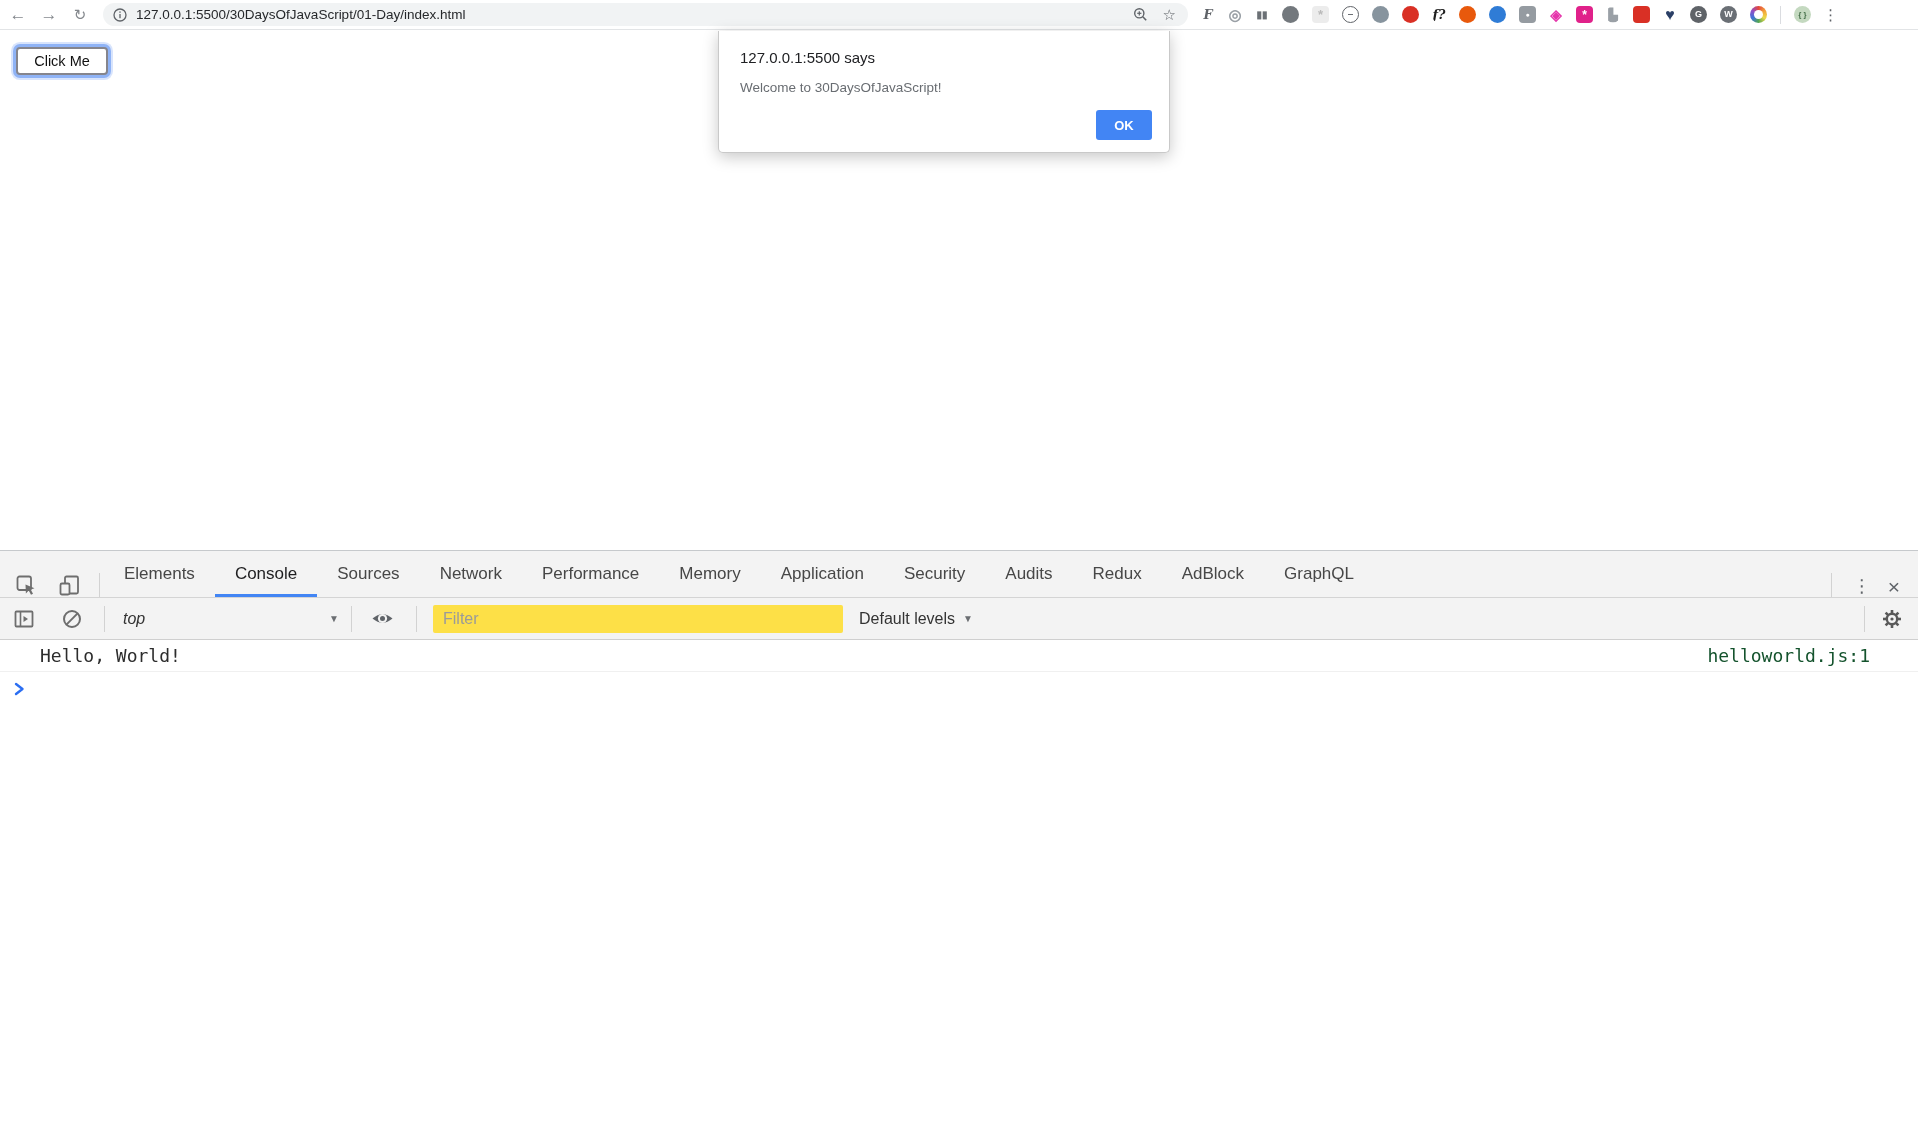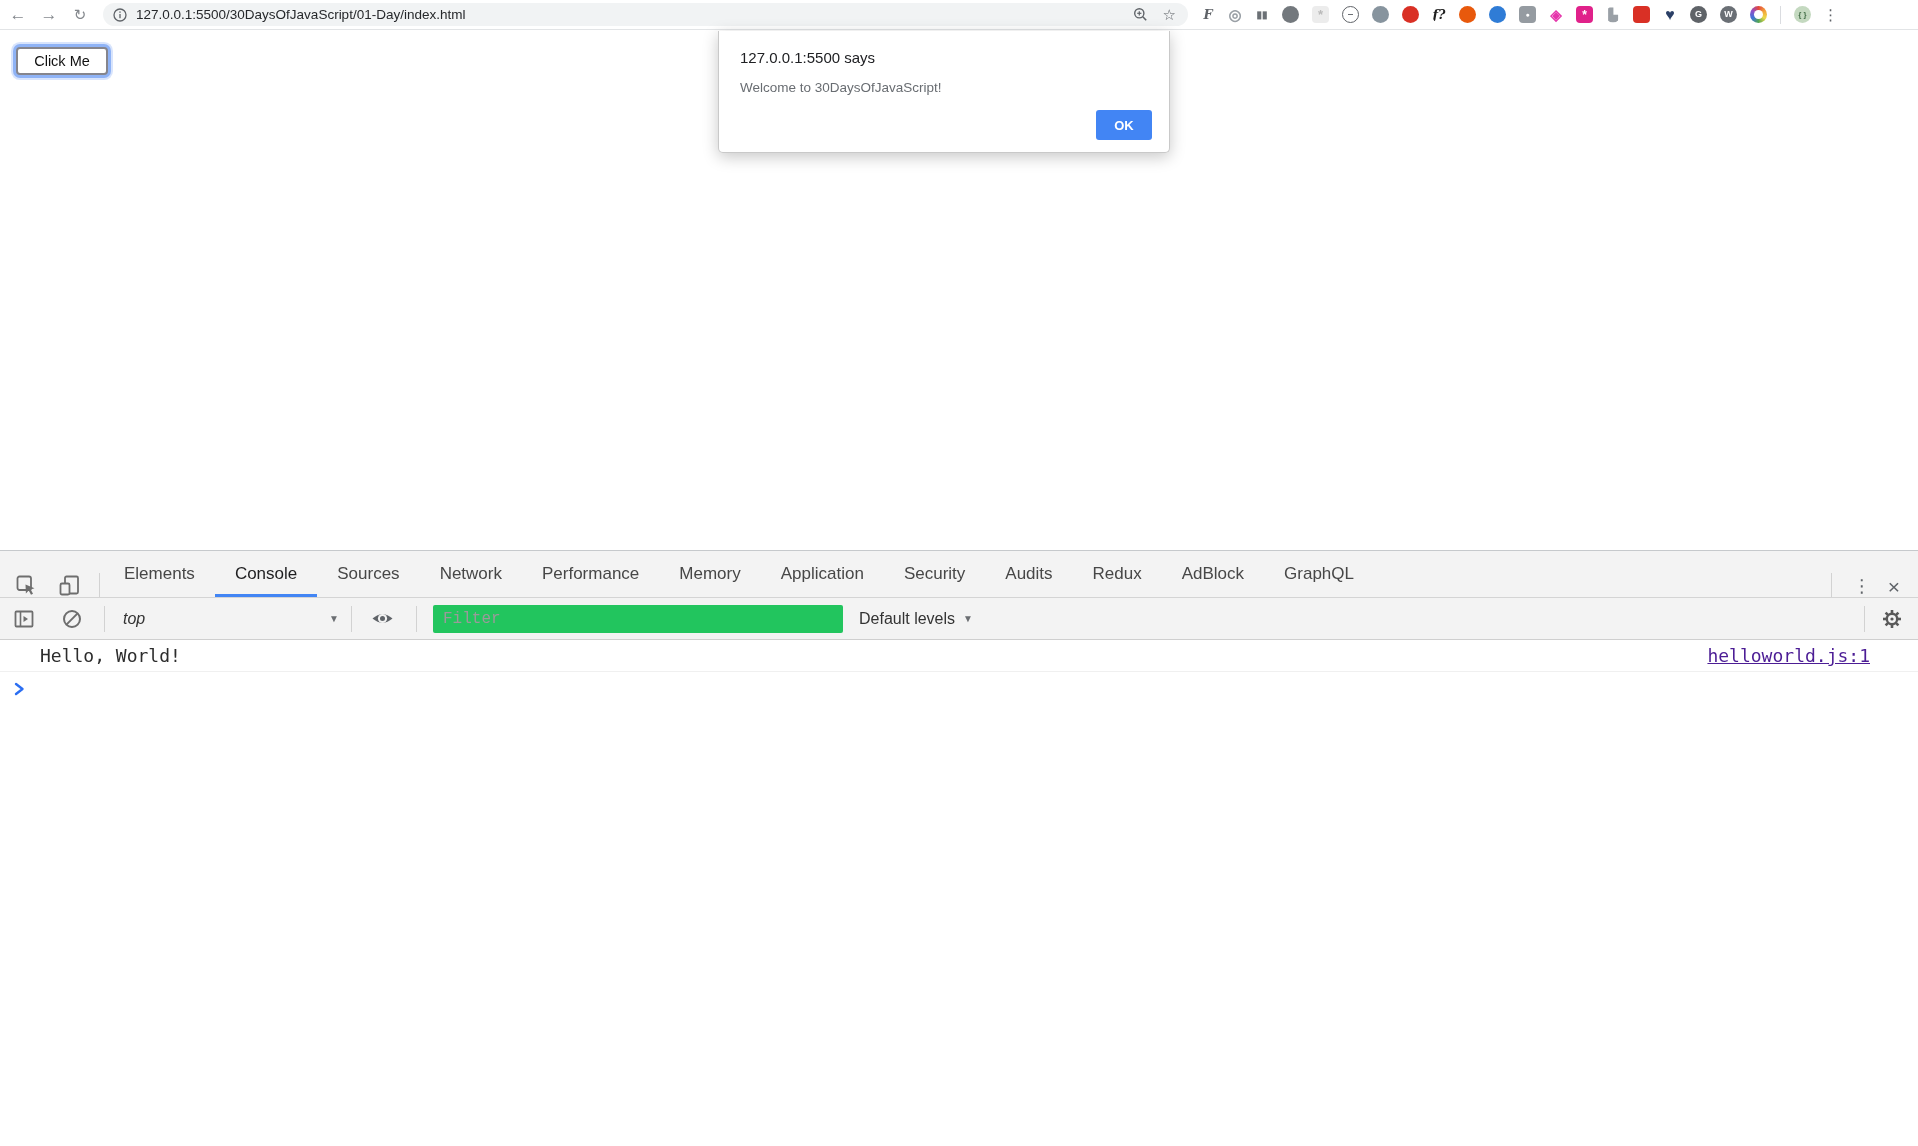--- a/index.html
+++ b/index.html
@@ -67,31 +67,31 @@
 
   .dt-toolbar{height:42px;flex:none;background:#f3f3f3;border-bottom:1px solid #cfcfcf;
     display:flex;align-items:center;box-sizing:border-box;}
   .tb-drawer{margin-left:13px;}
   .tb-clear{margin-left:26px;}
   .tb-divider{width:1px;height:26px;background:#d2d2d2;margin-left:21px;flex:none;}
   .tb-context{width:240px;display:flex;align-items:center;flex:none;font-style:italic;}
   .tb-context-label{margin-left:18px;font-size:16px;color:#333;}
   .tb-caret{font-size:10px;color:#6b6e72;margin-left:auto;margin-right:6px;}
   .tb-eye{margin-left:18px;}
-  .filter-input{margin-left:16px;width:410px;height:28px;border:none;outline:none;background:#22c55e;
-    border-radius:2px;padding:0 10px;font-size:16px;color:#333;font-family:Liberation Mono, monospace;box-sizing:border-box;flex:none;}
+  .filter-input{margin-left:16px;width:410px;height:28px;border:none;outline:none;background:#fde047;
+    border-radius:2px;padding:0 10px;font-size:16px;color:#333;font-family:Liberation Sans, sans-serif;box-sizing:border-box;flex:none;}
   .filter-input::placeholder{color:#9a9a9a;}
   .tb-levels{margin-left:16px;display:flex;align-items:center;font-size:16px;color:#333;flex:none;}
   .tb-levels .tb-caret{margin-left:8px;margin-right:0;}
   .tb-gear{margin-left:16px;margin-right:15px;}
 
   .console-area{flex:1;background:#fff;display:flex;flex-direction:column;}
   .console-row{height:31px;flex:none;border-bottom:1px solid #f0f0f0;display:flex;align-items:center;
     padding:0 48px 0 40px;font-family:"DejaVu Sans Mono",monospace;font-size:18px;color:#2d2d2d;}
-  .console-link{margin-left:auto;color:#4c1d95;text-decoration:underline;cursor:pointer;}
+  .console-link{margin-left:auto;color:#14532d;cursor:pointer;}
   .prompt-row{height:34px;flex:none;display:flex;align-items:center;padding-left:14px;}
 </style>
 </head>
 <body>
 
 <div class="stage">
 
   <div class="browser-toolbar">
     <span class="nav-btn nav-back">←</span>
     <span class="nav-btn nav-fwd">→</span>

